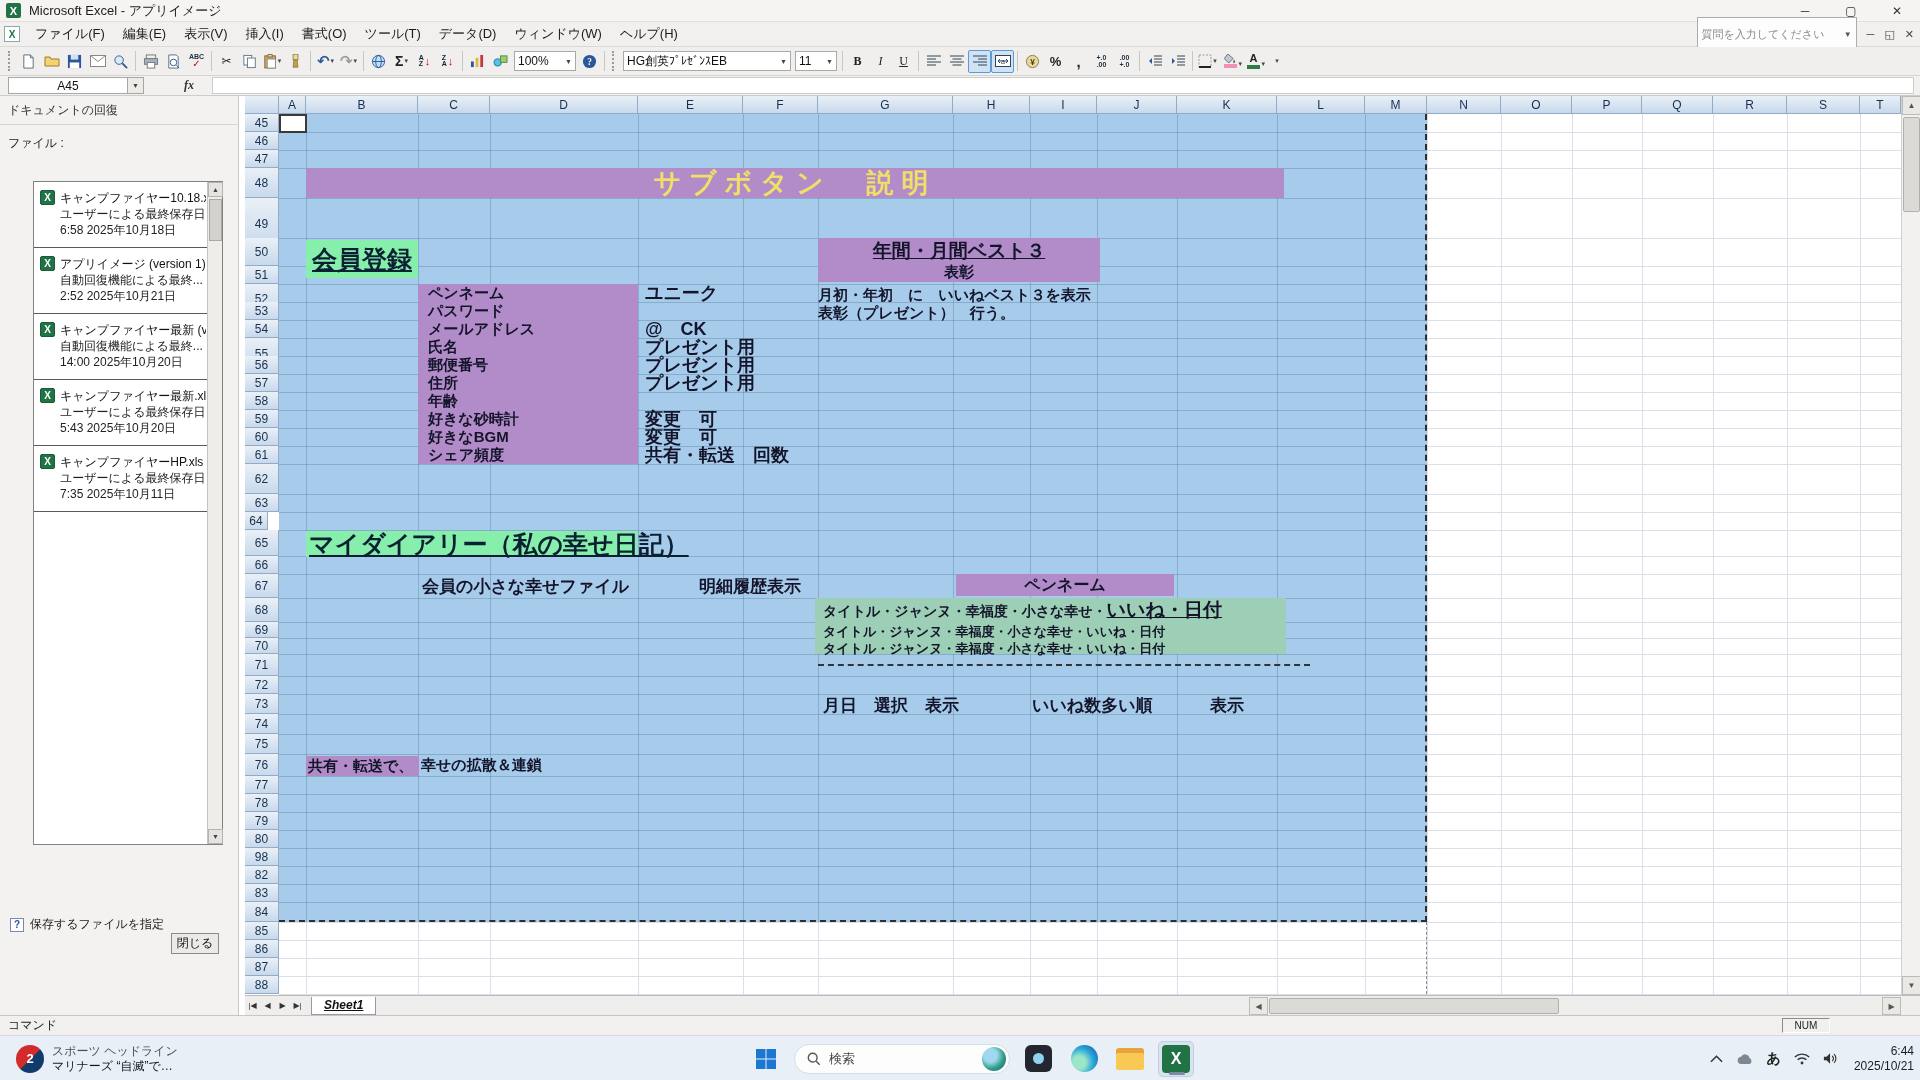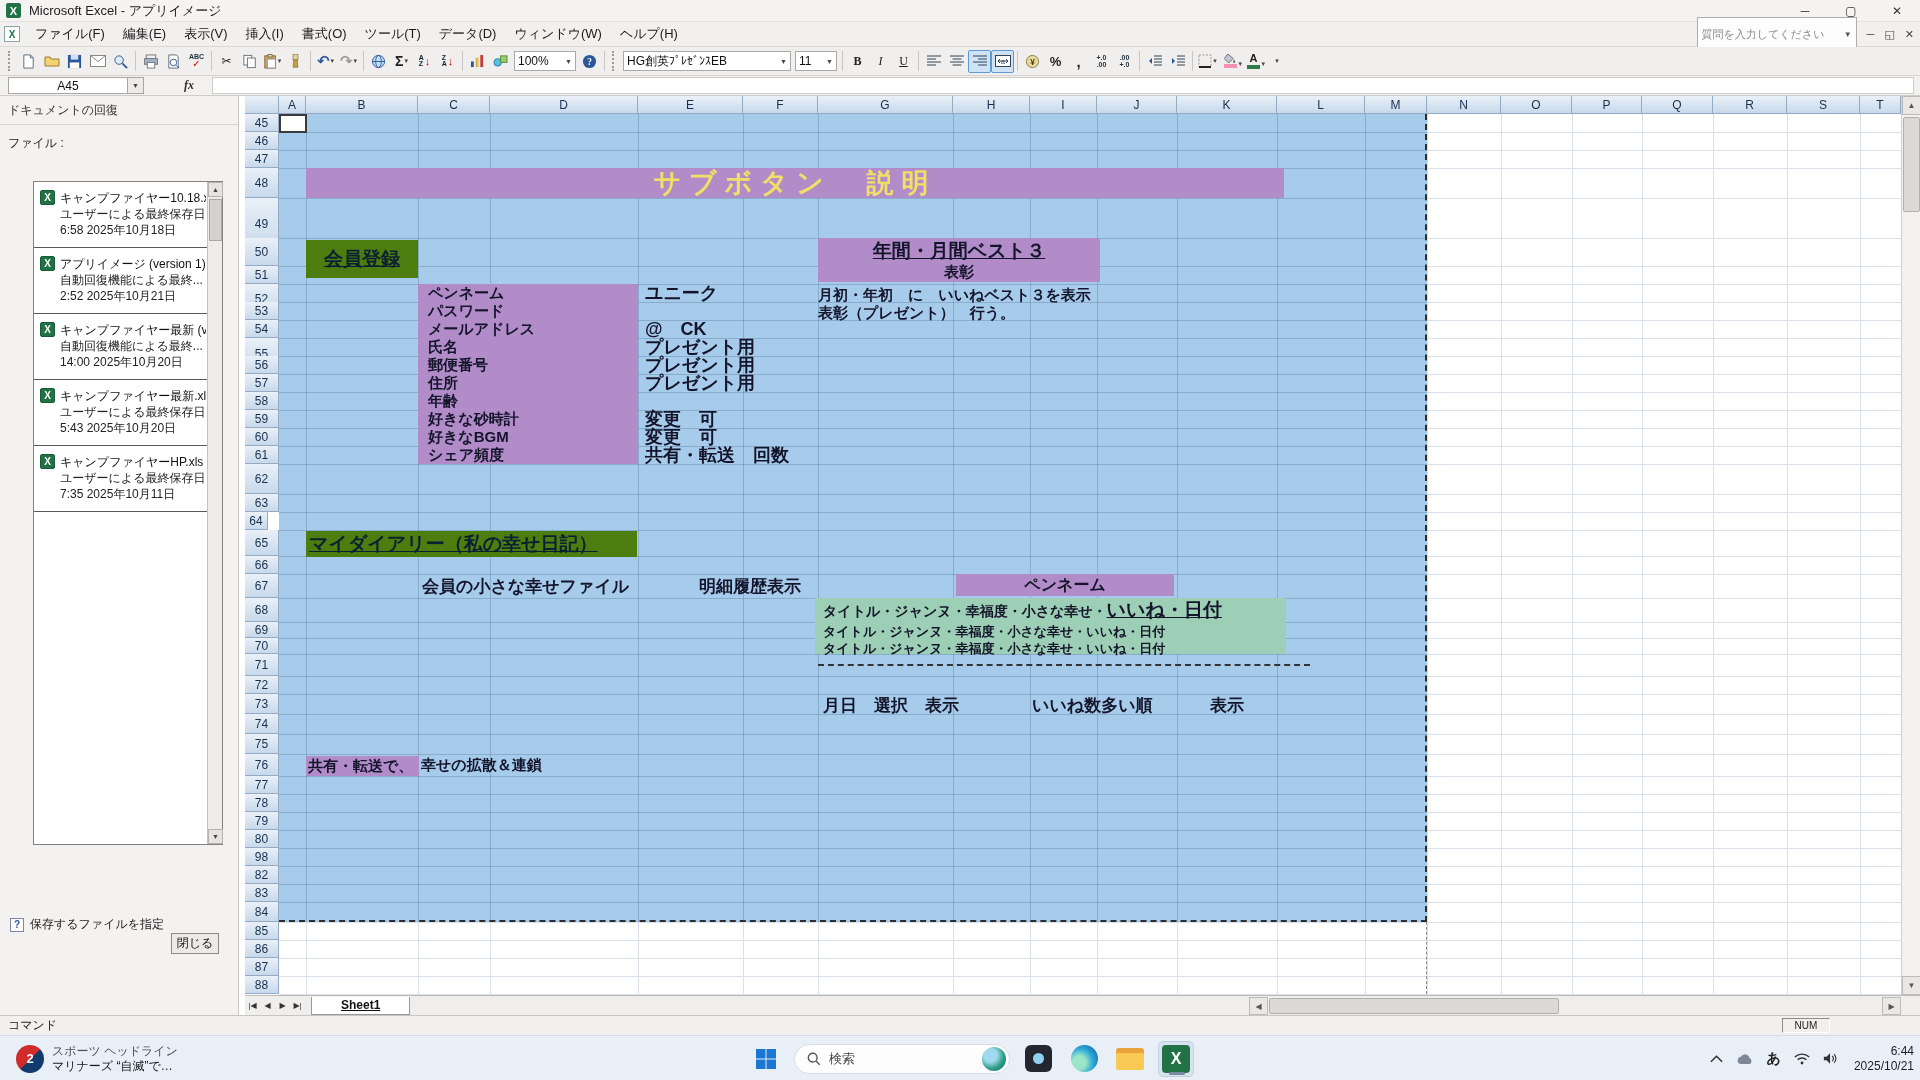--- a/index.html
+++ b/index.html
@@ -94,21 +94,21 @@
   .marq{position:absolute;}
   #marq-r{left:1180px;top:18px;width:0;height:808px;border-left:2px dashed #2e2e2e;}
   #marq-b{left:34px;top:824px;width:1148px;height:0;border-top:2px dashed #2e2e2e;}
   #marq-ext{left:1181px;top:826px;width:0;height:72px;border-left:1px dashed #8a8a8a;}
 
   
   .ov{position:absolute;color:#14142a;}
   .ov .line{display:block;}
   .banner{background:#B18CC8;color:#F2DF66;font-weight:bold;font-size:27px;line-height:30px;
     text-align:center;letter-spacing:8px;}
-  .cyanbox{background:#4d7c0f;font-weight:bold;font-size:19px;line-height:38px;text-align:center;
+  .cyanbox{background:#86efac;font-weight:bold;font-size:25px;line-height:38px;text-align:center;
     text-decoration:underline;color:#0c2033;}
   .mydiary{line-height:26px;text-align:left;padding-left:3px;white-space:nowrap;}
   .purpleblock{background:#B18CC8;}
   .purpleblock .line{height:18px;line-height:18px;font-size:15px;font-weight:bold;padding-left:10px;white-space:nowrap;}
   .valueblock .line{height:18px;line-height:18px;font-size:18px;font-weight:bold;white-space:nowrap;}
   .best3box{background:#B18CC8;text-align:center;}
   .bb1{font-size:19px;font-weight:bold;text-decoration:underline;line-height:25px;}
   .bb2{font-size:15px;font-weight:bold;line-height:18px;}
   .celltext{font-weight:bold;font-size:15px;line-height:18px;white-space:nowrap;}
   .b17{font-size:17px;line-height:20px;}
@@ -126,22 +126,22 @@
   
   #vscroll{position:absolute;left:1656px;top:0;width:19px;height:899px;background:#F2F1EF;border-left:1px solid #D2D0CD;}
   .sbtn{position:absolute;left:0;width:19px;height:19px;background:#EAE8E5;border:1px solid #BDBBB8;
     display:flex;align-items:center;justify-content:center;font-size:8px;color:#555;}
   #vthumb{position:absolute;left:1px;top:21px;width:17px;height:95px;background:#DCDAD7;border:1px solid #B2B0AD;border-radius:2px;}
 
   
   #tabbar{position:absolute;left:245px;top:995px;width:1675px;height:20px;background:#EFEEEC;
     border-top:1px solid #BDBBB8;display:flex;align-items:center;font-size:12px;}
   .navbtn{width:15px;height:16px;display:flex;align-items:center;justify-content:center;font-size:8px;color:#333;}
-  #sheettab{height:18px;background:#fff;border:1px solid #9a98a5;border-top:none;padding:0 29px;
-    display:flex;align-items:center;font-weight:bold;text-decoration:underline;color:#111;margin-left:6px;}
+  #sheettab{height:18px;background:#fff;border:1px solid #9a98a5;border-top:none;padding:0 12px;
+    display:flex;align-items:center;font-weight:bold;text-decoration:underline;color:#111;margin-left:6px;font-style:italic;}
   #hscroll-left{position:absolute;left:1004px;top:1px;width:19px;height:18px;}
   #hscroll-right{position:absolute;left:1637px;top:1px;width:19px;height:18px;}
   #hthumb{position:absolute;left:1024px;top:2px;width:290px;height:16px;background:#DCDAD7;border:1px solid #B2B0AD;border-radius:2px;}
   .sbtn2{position:absolute;background:#EAE8E5;border:1px solid #BDBBB8;display:flex;align-items:center;justify-content:center;font-size:8px;color:#555;}
 
   
   #statusbar{position:absolute;left:0;top:1015px;width:1920px;height:20px;background:#F1F0EE;
     border-top:1px solid #C8C6C3;font-size:12px;color:#222;display:flex;align-items:center;}
   #status-left{margin-left:8px;}
   #numlock{position:absolute;left:1782px;top:2px;width:48px;height:15px;border:1px solid;

